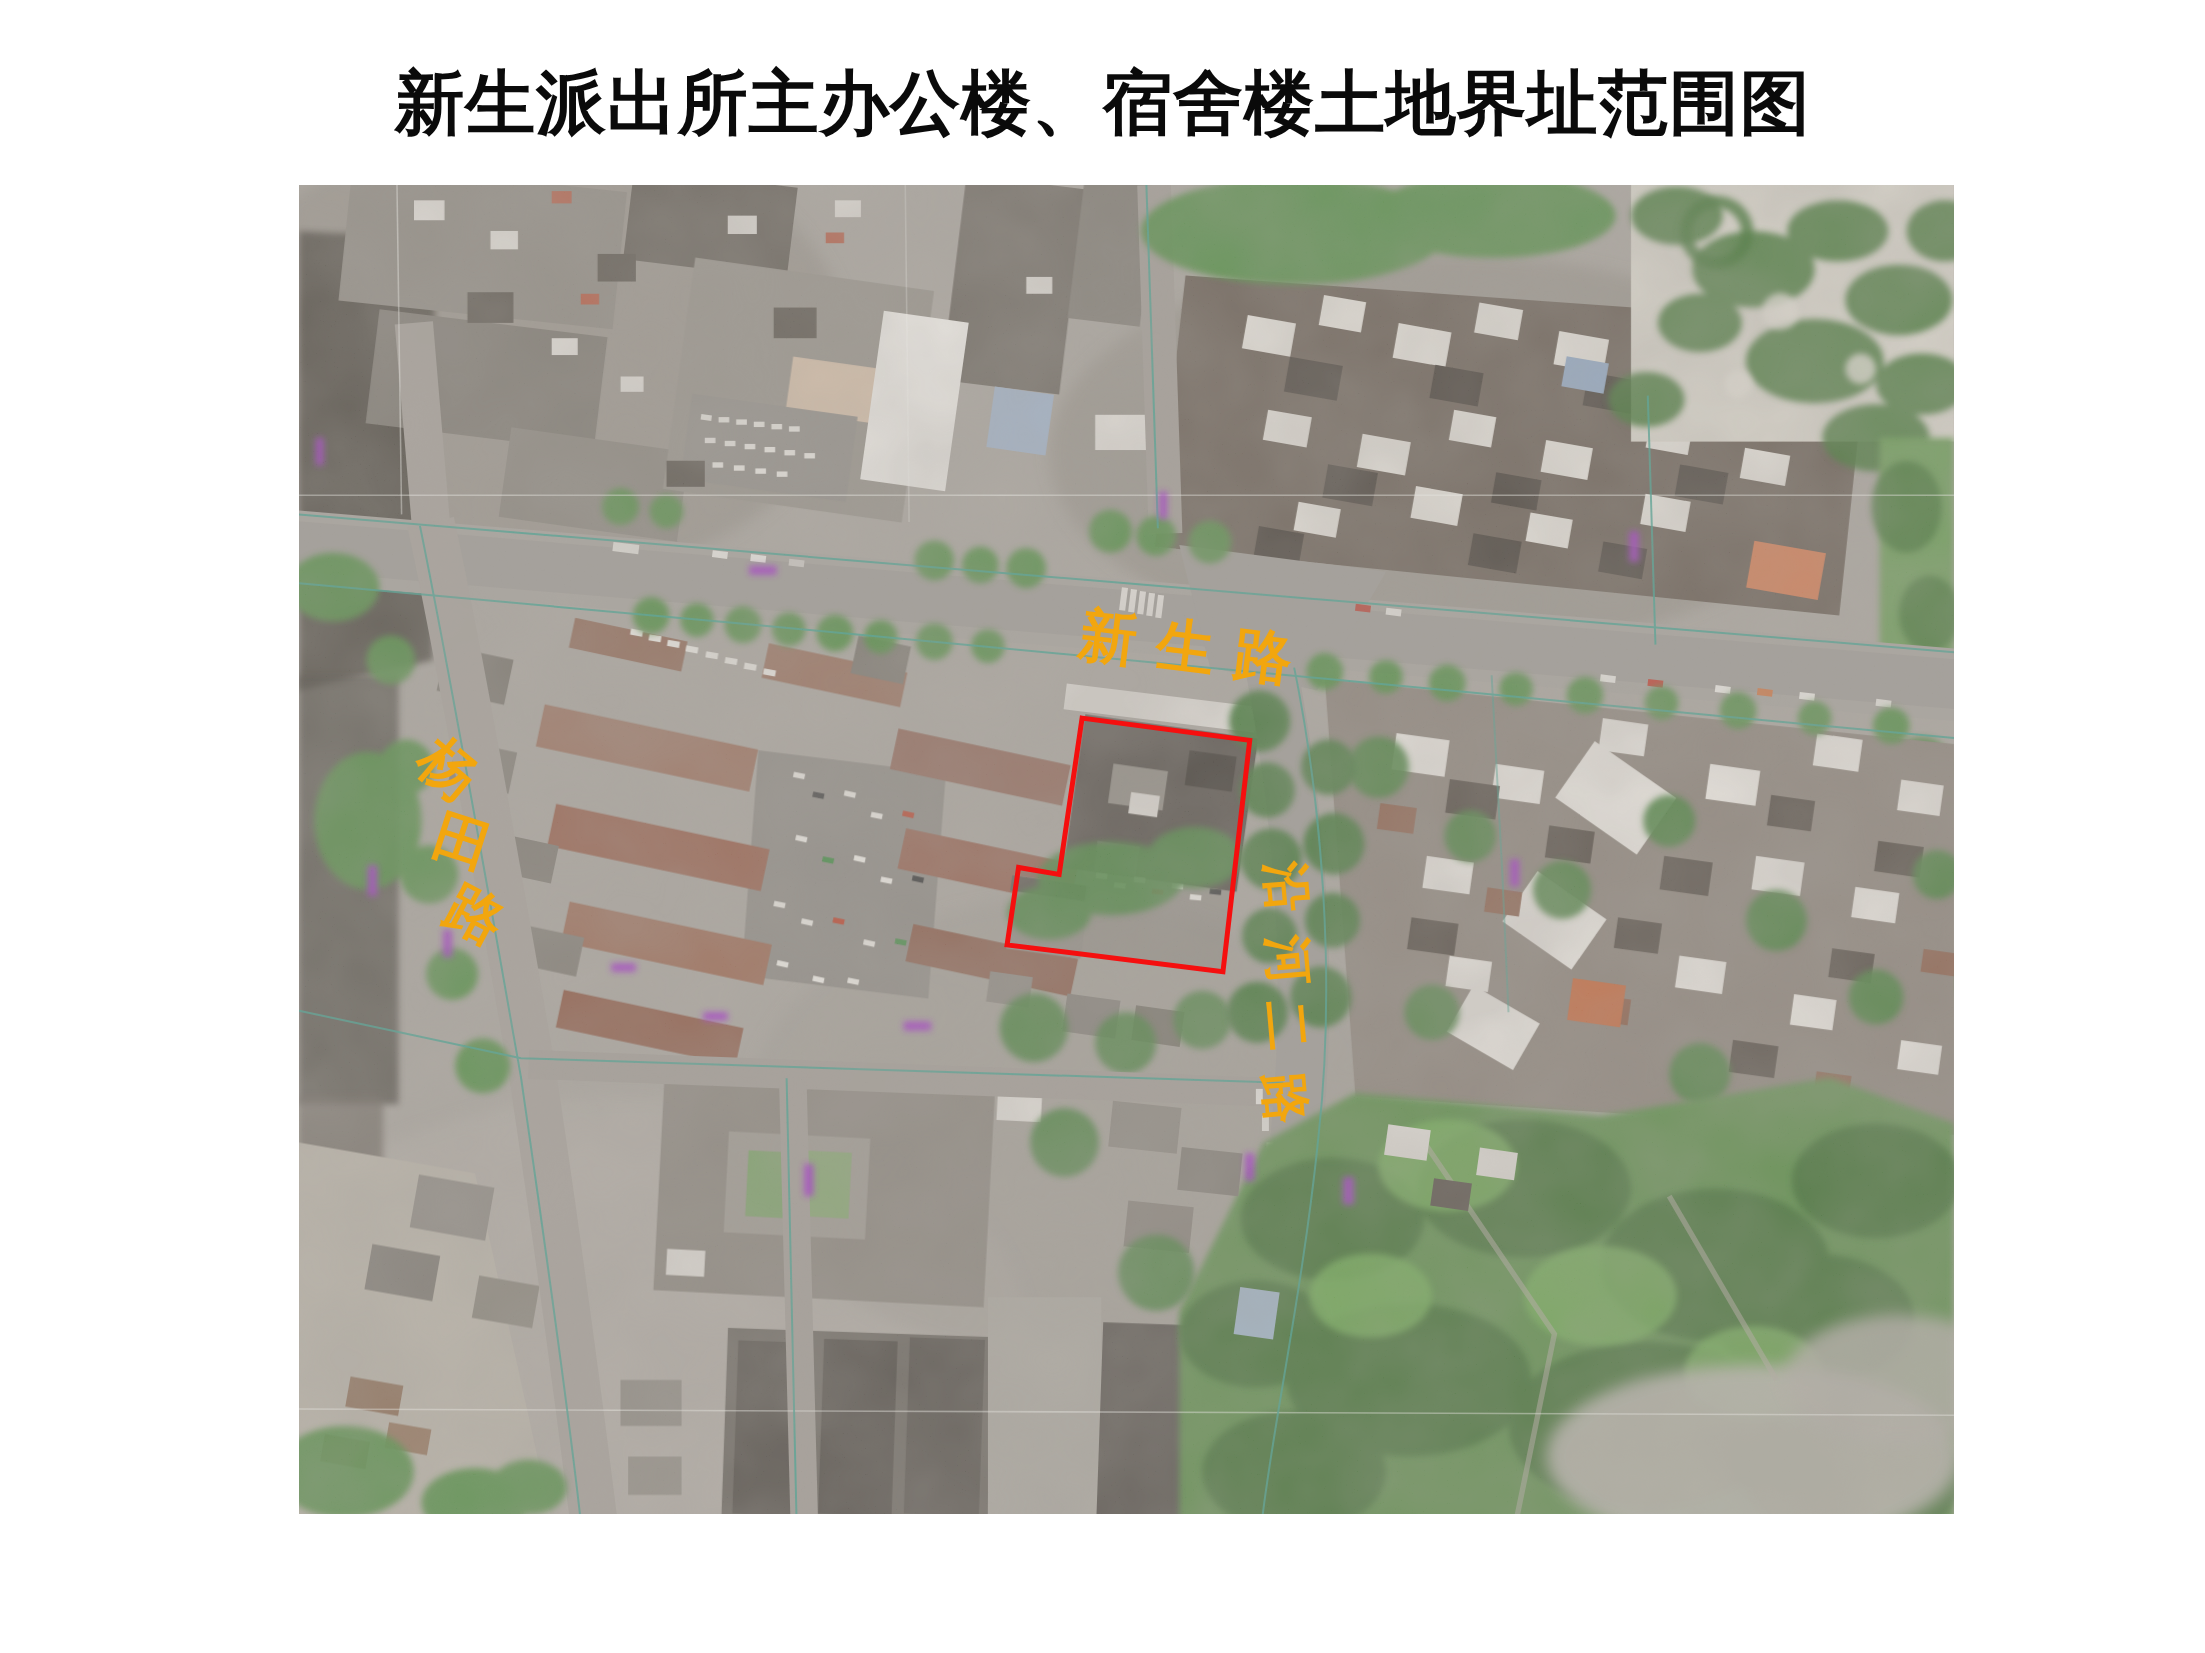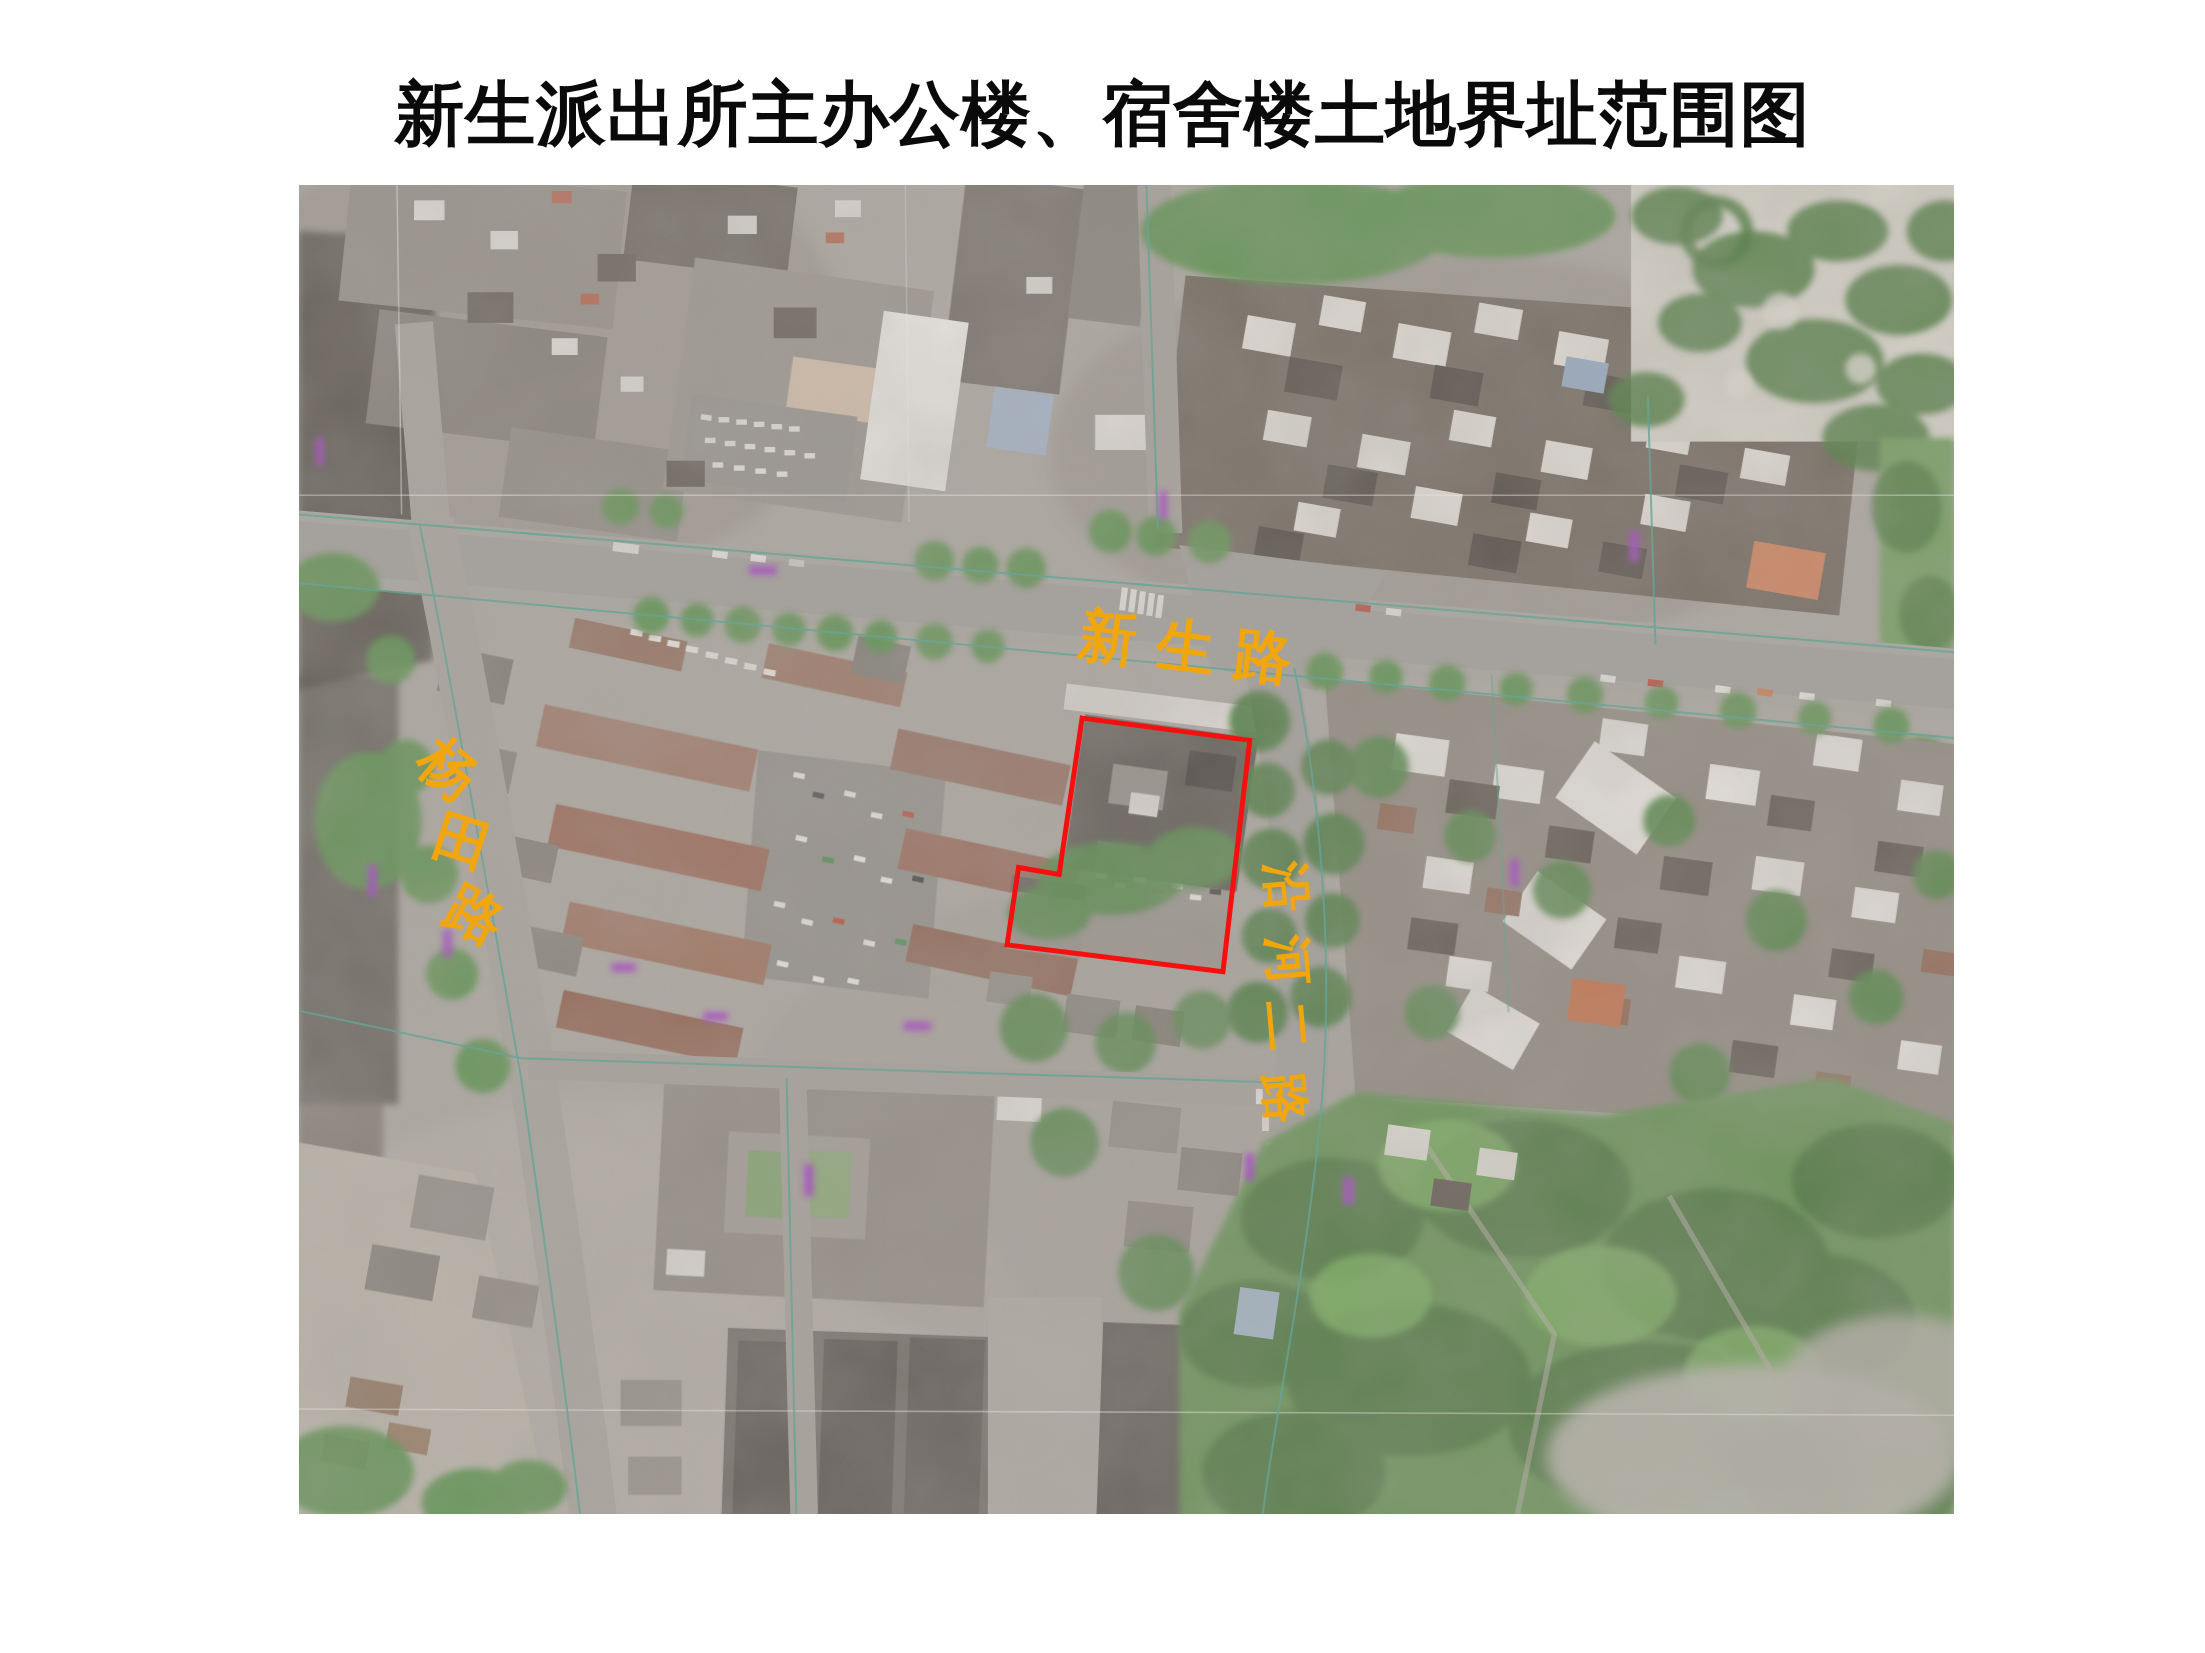--- a/index.html
+++ b/index.html
@@ -1,18 +1,18 @@
 <!DOCTYPE html>
 <html style="font-size:12.3px"><head>
 <meta charset="utf-8">
 <style>
   html,body{margin:0;padding:0;background:#ffffff;}
   body{width:2205px;height:1654px;position:relative;overflow:hidden;
        font-family:"Liberation Serif","DejaVu Serif",serif;}
-  .page-title{position:absolute;left:0;top:68px;width:2205px;margin:0;
+  .page-title{position:absolute;left:0;top:57px;width:2205px;margin:0;
       text-align:center;font-size:70px;font-weight:700;color:#0a0a0a;
       letter-spacing:0.8px;font-family:"Liberation Serif","DejaVu Serif",serif;}
   .map-frame{position:absolute;left:299px;top:185px;width:1655px;height:1329px;
       background:#a8a39c;}
   .map-frame svg{display:block;width:100%;height:100%;}
   .rlabel{font-family:"Liberation Serif","DejaVu Serif",serif;font-weight:700;}
   .rlabel-h{font-size:76px;letter-spacing:26px;}
   .rlabel-c{font-size:74px;text-anchor:middle;dominant-baseline:central;}
   .rlabel-s{font-size:66px;text-anchor:middle;dominant-baseline:central;}
   .boundary{fill:none;stroke:#F50F0F;stroke-width:6.5;stroke-linejoin:miter;}

